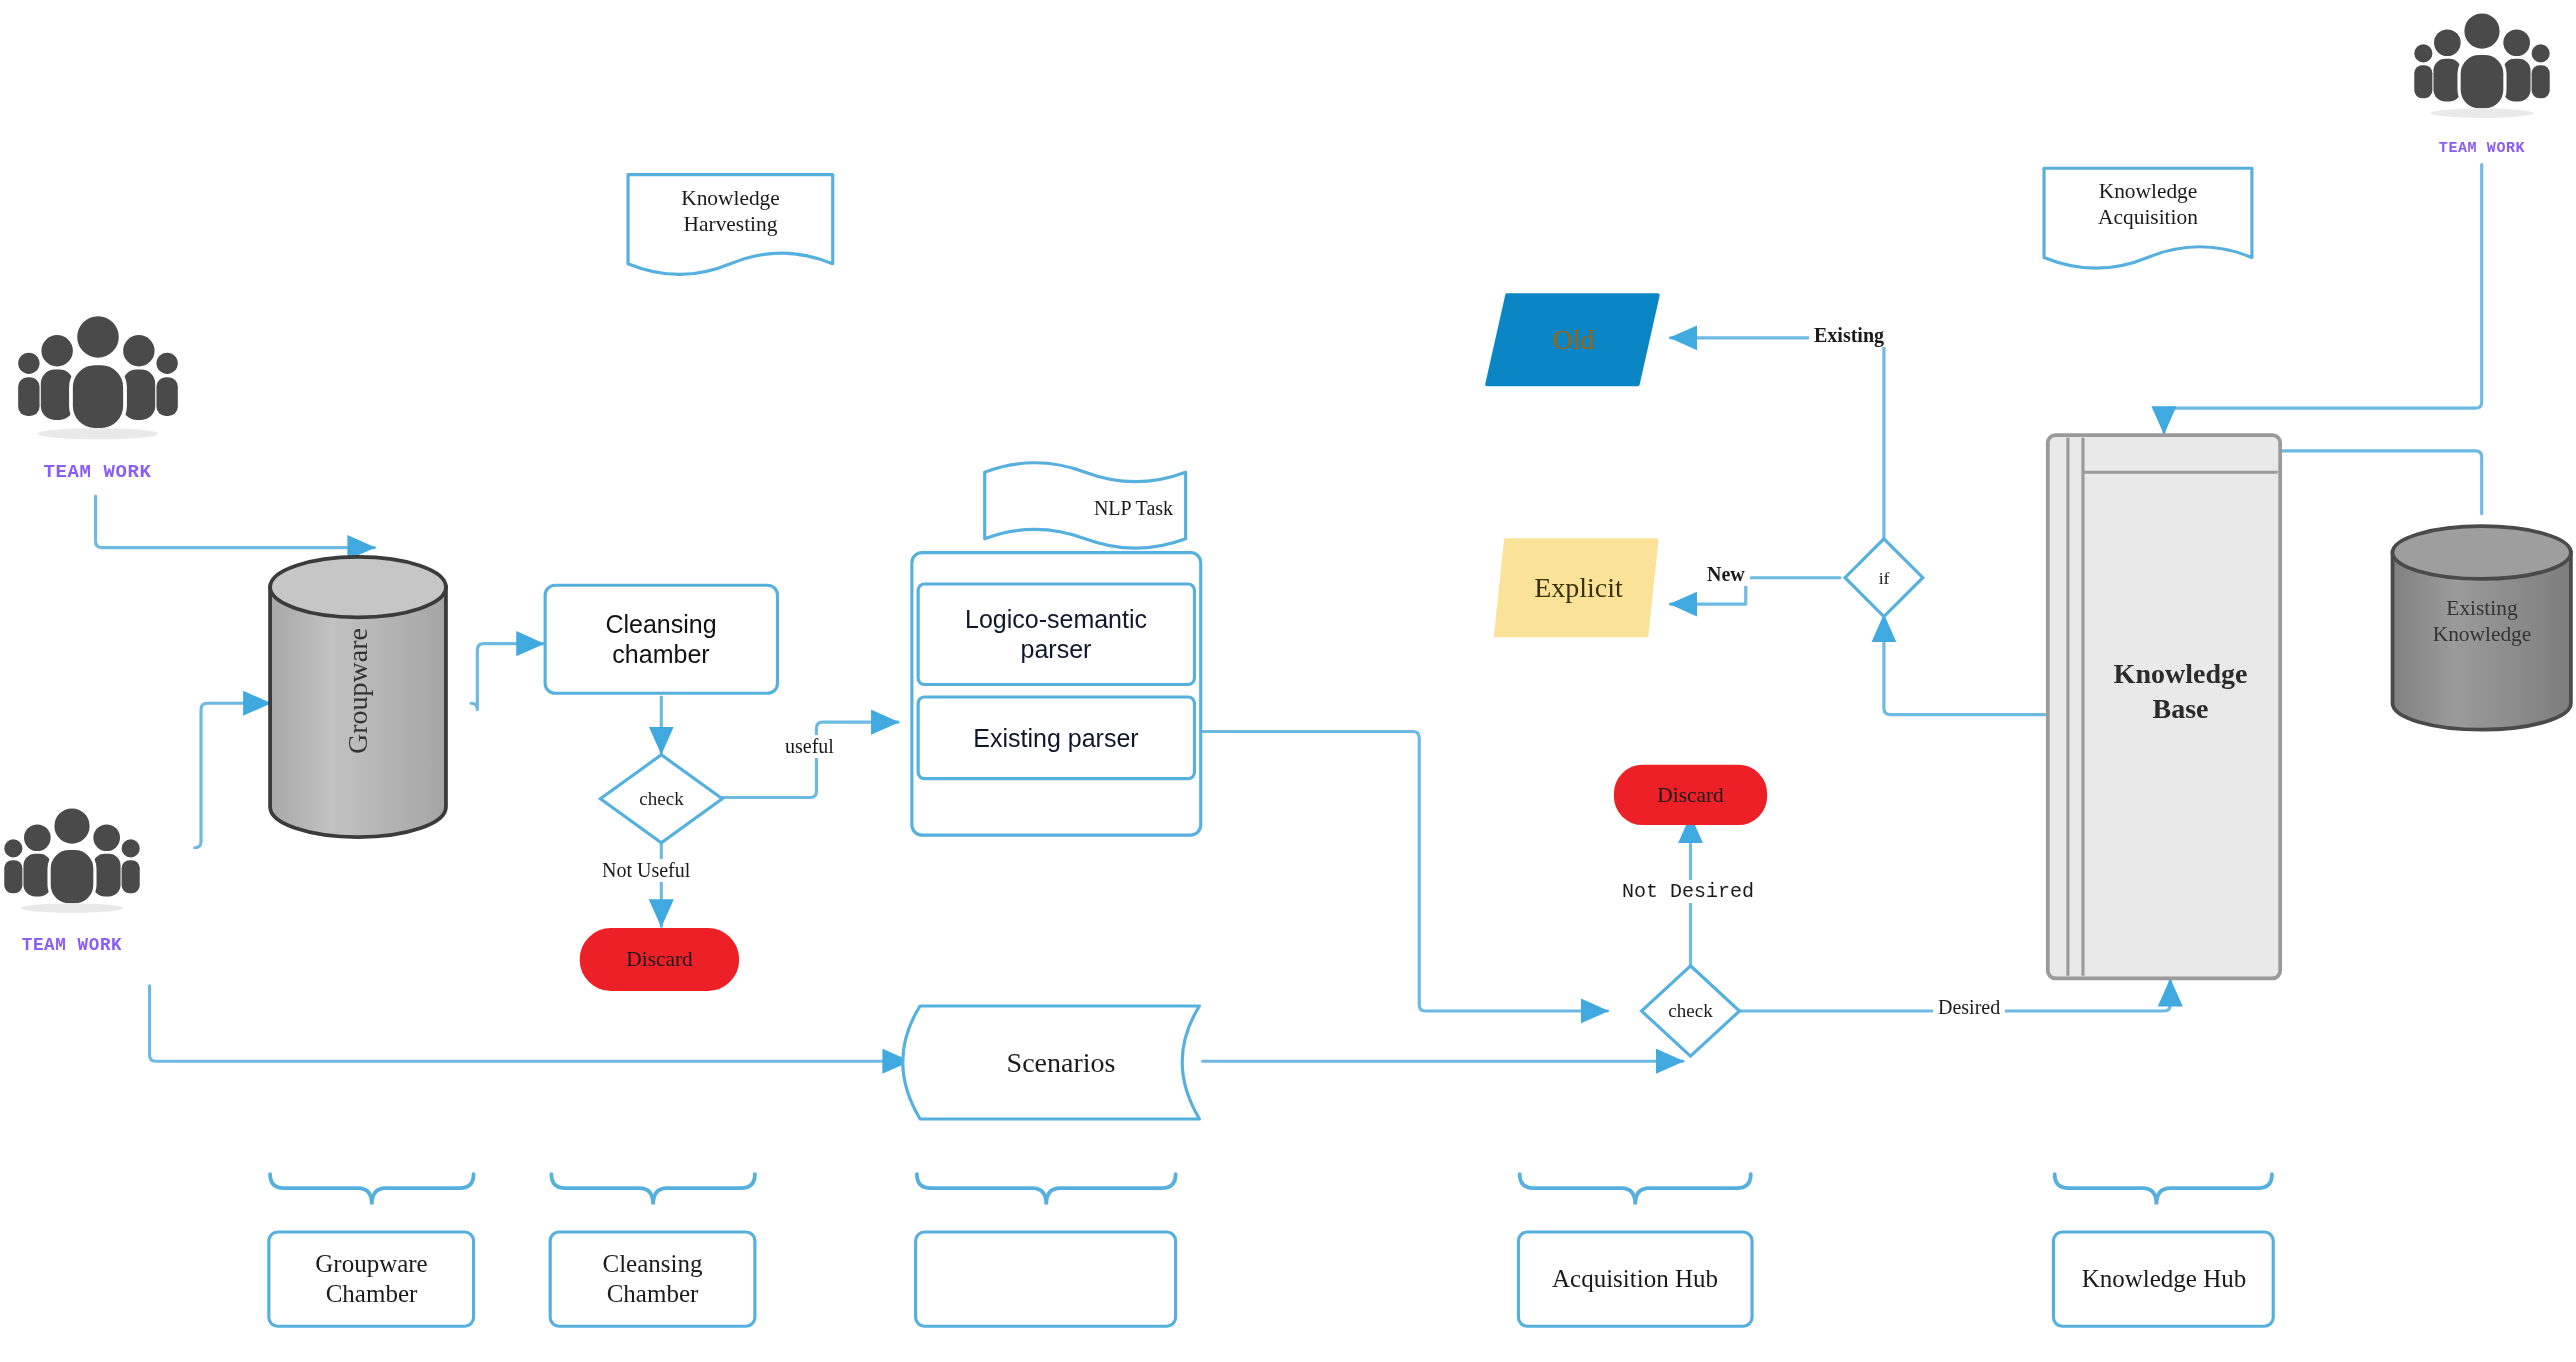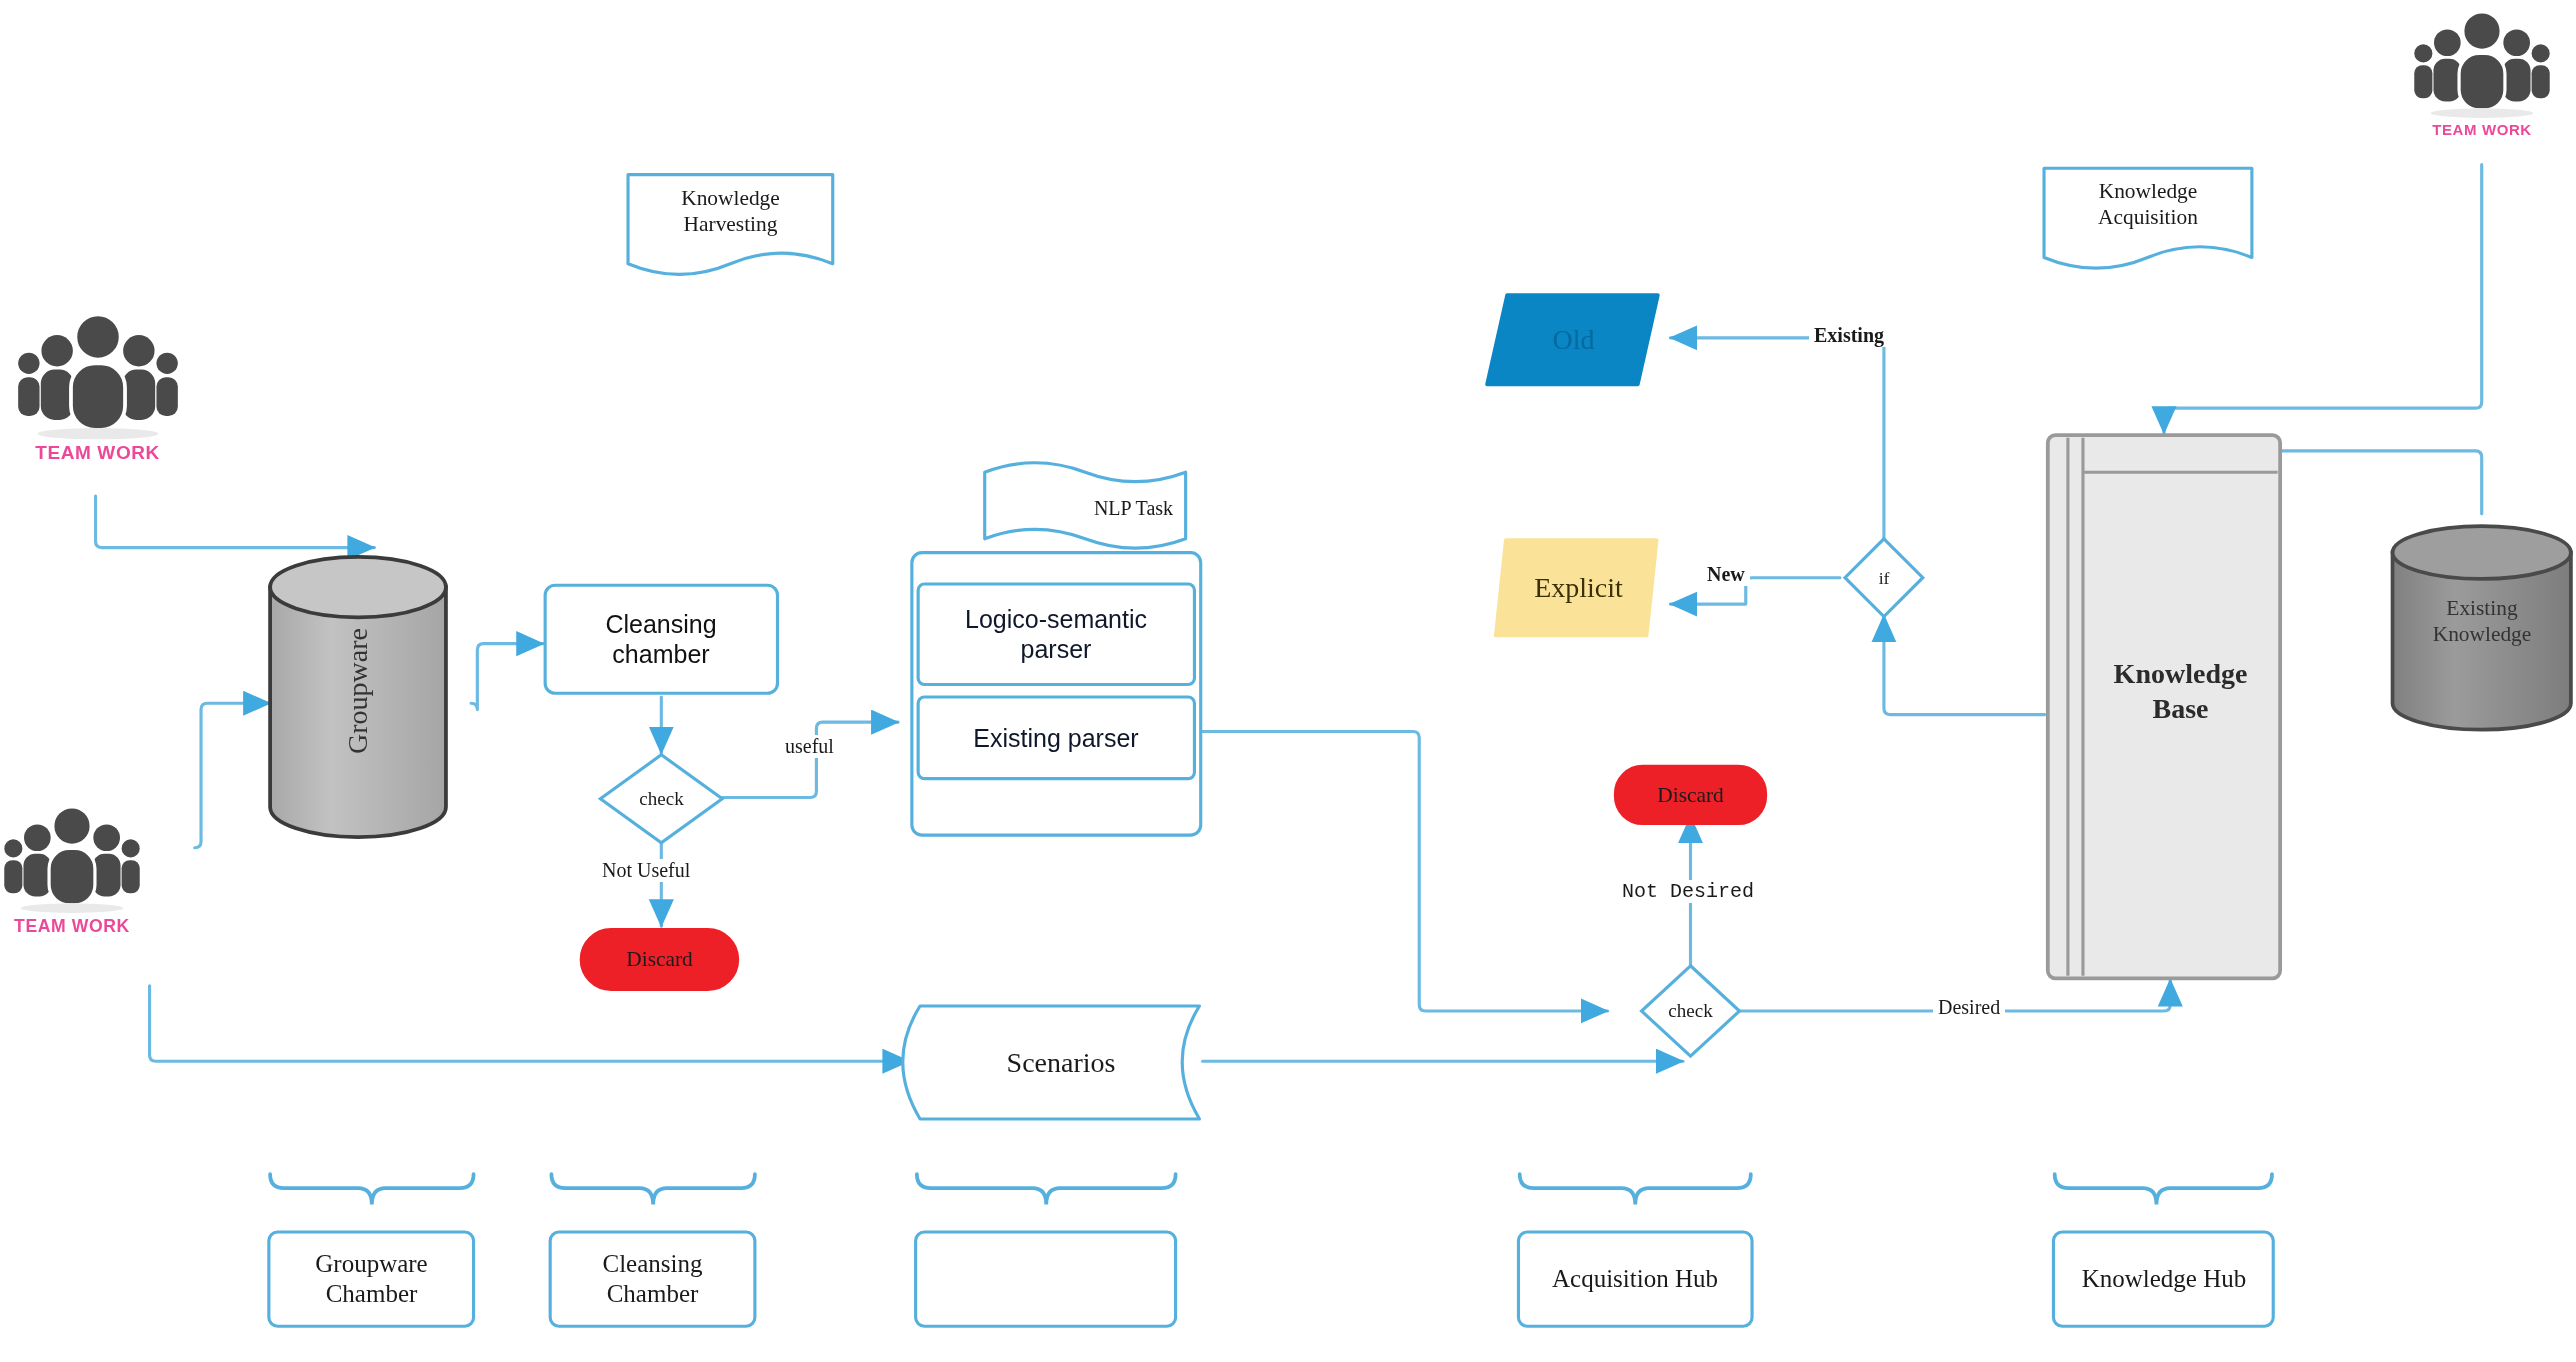--- a/index.html
+++ b/index.html
@@ -2,21 +2,21 @@
 <html style="font-size:10px"><head>
 <meta charset="utf-8">
 <style>
   html,body{margin:0;padding:0;background:#ffffff;}
   body{font-family:"Liberation Serif", serif;}
   #stage{position:relative;width:2576px;height:1362px;background:#fff;overflow:hidden;}
   #wires{position:absolute;left:0;top:0;width:2576px;height:1362px;}
   .node{position:absolute;box-sizing:border-box;display:flex;align-items:center;justify-content:center;text-align:center;color:#1a1a1a;}
   
   .teamwork{position:absolute;display:flex;flex-direction:column;align-items:center;}
-  .tw-label{font-family:Liberation Sans, sans-serif;font-weight:bold;letter-spacing:0.6px;color:#ec4899;margin-top:2px;}
+  .tw-label{font-family:Liberation Mono, monospace;font-weight:bold;letter-spacing:0.6px;color:#8b5cf6;margin-top:21px;}
   .doclabel{position:absolute;display:flex;align-items:center;justify-content:center;text-align:center;line-height:1.2;color:#1a1a1a;}
   .cyl-label{position:absolute;display:flex;align-items:center;justify-content:center;text-align:center;color:#333;line-height:1.2;}
   .rot{transform:rotate(-90deg);white-space:nowrap;}
   .kb-label{position:absolute;display:flex;align-items:center;justify-content:center;text-align:center;font-size:28px;line-height:1.25;color:#2b2b2b;font-weight:bold;}
   .pill-label{position:absolute;display:flex;align-items:center;justify-content:center;color:#1b1b1b;font-size:21.4px;}
   .diamond-label{position:absolute;display:flex;align-items:center;justify-content:center;color:#1b1b1b;font-size:19px;}
   .edge-label{position:absolute;color:#1a1a1a;font-size:20px;background:#fff;padding:0 5px;white-space:nowrap;}
   .edge-label.bold{font-weight:bold;}
   .parser-label{position:absolute;display:flex;align-items:center;justify-content:center;text-align:center;font-size:25px;line-height:1.2;color:#0f172a;font-family:"Liberation Sans", sans-serif;}
   .cleansing-label{position:absolute;display:flex;align-items:center;justify-content:center;text-align:center;font-size:25px;line-height:1.2;color:#111;font-family:"Liberation Sans", sans-serif;}
@@ -217,21 +217,21 @@
   <div class="parser-label" style="left:918px;top:697px;width:276px;height:82px;">Existing parser</div>
 
   <div class="scen-label" style="left:929px;top:1035px;width:264px;height:55px;">Scenarios</div>
 
   <div class="diamond-label" style="left:1634px;top:992px;width:113px;height:38px;">check</div>
 
   <div class="pill-label" style="left:1615px;top:766px;width:151px;height:58px;">Discard</div>
 
   <div class="diamond-label" style="left:1859px;top:559px;width:50px;height:38px;font-size:17.6px;">if</div>
 
-  <div class="pill-label" style="left:1495px;top:300px;width:157px;height:79px;font-size:28px;color:#0369a1;">Old</div>
+  <div class="pill-label" style="left:1495px;top:300px;width:157px;height:79px;font-size:28px;color:#a16207;">Old</div>
 
   <div class="pill-label" style="left:1500px;top:544px;width:157px;height:88px;font-size:28px;color:#3a2f06;">Explicit</div>
 
   <div class="kb-label" style="left:2083px;top:653px;width:195px;height:75px;white-space:pre-line;">Knowledge
 Base</div>
 
   <div class="cyl-label" style="left:2399px;top:584px;width:166px;height:75px;font-size:21.4px;white-space:pre-line;">Existing
 Knowledge</div>
 
   <div class="edge-label" style="left:780px;top:735px;">useful</div>

